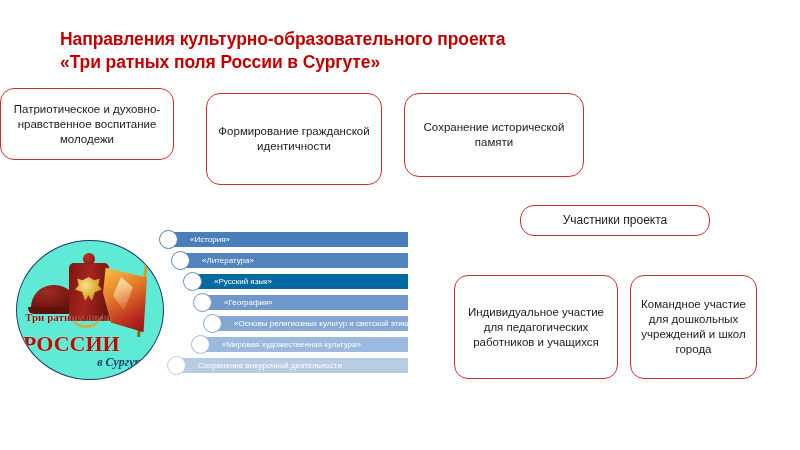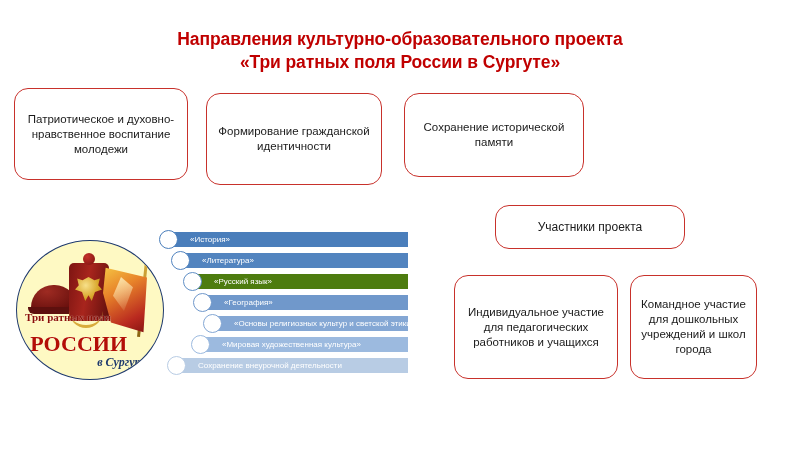--- a/index.html
+++ b/index.html
@@ -19,21 +19,20 @@
     width: 800px;
     height: 450px;
   }
 
   
   .title {
     position: absolute;
     left: 60px;
     top: 28px;
     width: 680px;
-    text-align: center;
     color: #C00000;
     font-weight: bold;
     font-size: 17.5px;
     line-height: 23px;
     letter-spacing: -0.1px;
   }
   .title .l2 { display: block; }
 
   
   .rbox {
@@ -46,43 +45,43 @@
     font-size: 11.5px;
     line-height: 15px;
     text-align: center;
     display: flex;
     align-items: center;
     justify-content: center;
     padding: 4px 8px;
   }
   .rbox span { display: block; width: 100%; }
 
-  #box-patriotic   { left: 14px;  top: 88px;  width: 174px; height: 92px; }
+  #box-patriotic   { left: 0;  top: 88px;  width: 174px; height: 72px; }
   #box-civic       { left: 206px; top: 93px;  width: 176px; height: 92px; }
   #box-memory      { left: 404px; top: 93px;  width: 180px; height: 84px; border-radius: 15px; }
   #box-battles     { left: 606px; top: 88px;  width: 182px; height: 92px; }
 
-  #box-participants{ left: 495px; top: 205px; width: 190px; height: 44px; font-size: 12px; }
+  #box-participants{ left: 520px; top: 205px; width: 190px; height: 31px; font-size: 12px; }
   #box-individual  { left: 454px; top: 275px; width: 164px; height: 104px; }
   #box-team        { left: 630px; top: 275px; width: 127px; height: 104px; }
 
   
   .logo {
     position: absolute;
     left: 16px;
     top: 240px;
     width: 148px;
     height: 140px;
   }
   .logo-circle {
     position: absolute;
     inset: 0;
     border-radius: 50%;
     border: 1.6px solid #1F3A6E;
-    background: #fef9c3;
+    background: #5eead4;
     overflow: hidden;
   }
   
   .helmet {
     position: absolute;
     left: 14px; top: 44px;
     width: 46px; height: 26px;
     background: radial-gradient(ellipse at 35% 25%, #9e2b22 0%, #6d120f 70%, #48090a 100%);
     border-radius: 24px 24px 4px 4px;
   }
@@ -155,21 +154,21 @@
     font-weight: bold;
     font-size: 11px;
     line-height: 12px;
     color: #8c1008;
     text-shadow: 0 0 1px rgba(255,255,255,0.9);
   }
   .logo-t2 {
     position: absolute;
     left: 6px; top: 92px;
     width: 104px;
-    text-align: right;
+    text-align: left;
     font-family: "Liberation Serif", serif;
     font-weight: bold;
     font-size: 22px;
     line-height: 22px;
     color: #b30f05;
     text-shadow: 0 0 1px rgba(255,255,255,0.9);
   }
   .logo-t3 {
     position: absolute;
     left: 50px; top: 114px;
@@ -267,21 +266,21 @@
         </div>
         <div class="bar-dot" style="border: 1.5px solid rgb(74, 126, 187);"></div>
       </div>
       <div class="bar-row" style="top: 21px; left: 12px; width: 228px;">
         <div class="bar" style="width: 228px; background: rgb(82, 132, 191);">
           <div class="bar-label">«Литература»</div>
         </div>
         <div class="bar-dot" style="border: 1.5px solid rgb(82, 132, 191);"></div>
       </div>
       <div class="bar-row" style="top: 42px; left: 24px; width: 216px;">
-        <div class="bar" style="width: 216px; background: #4d7c0f;">
+        <div class="bar" style="width: 216px; background: #0369a1;">
           <div class="bar-label">«Русский язык»</div>
         </div>
         <div class="bar-dot" style="border: 1.5px solid rgb(97, 144, 198);"></div>
       </div>
       <div class="bar-row" style="top: 63px; left: 34px; width: 206px;">
         <div class="bar" style="width: 206px; background: rgb(112, 152, 203);">
           <div class="bar-label">«География»</div>
         </div>
         <div class="bar-dot" style="border: 1.5px solid rgb(112, 152, 203);"></div>
       </div>

